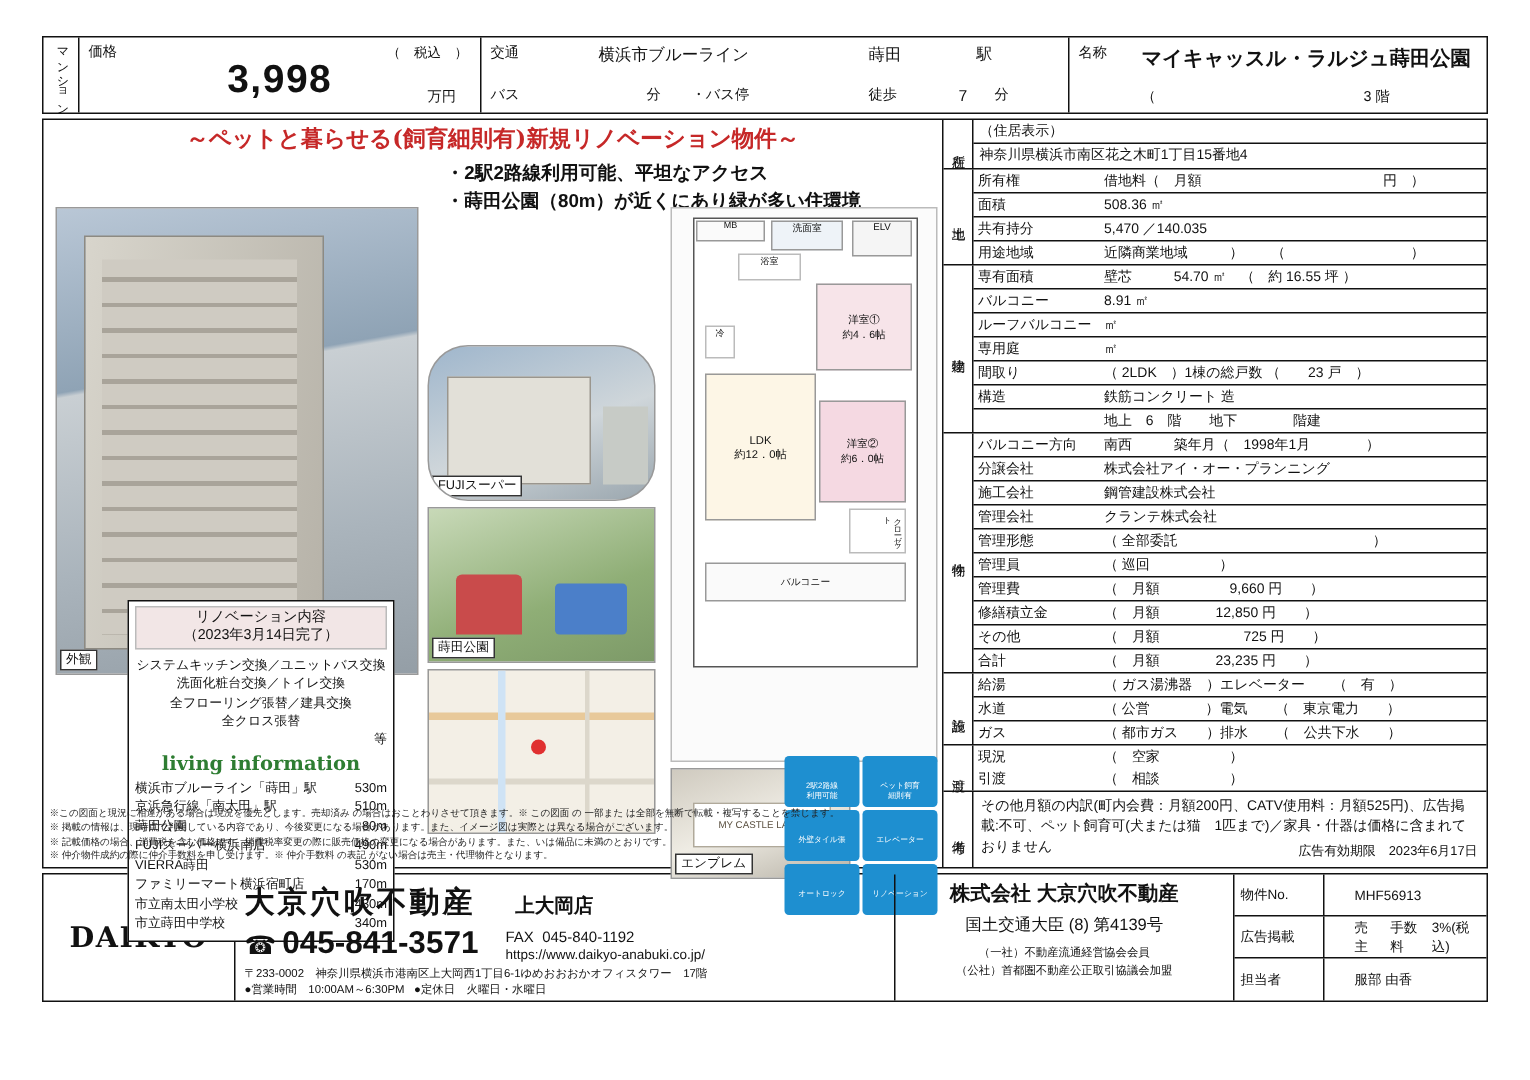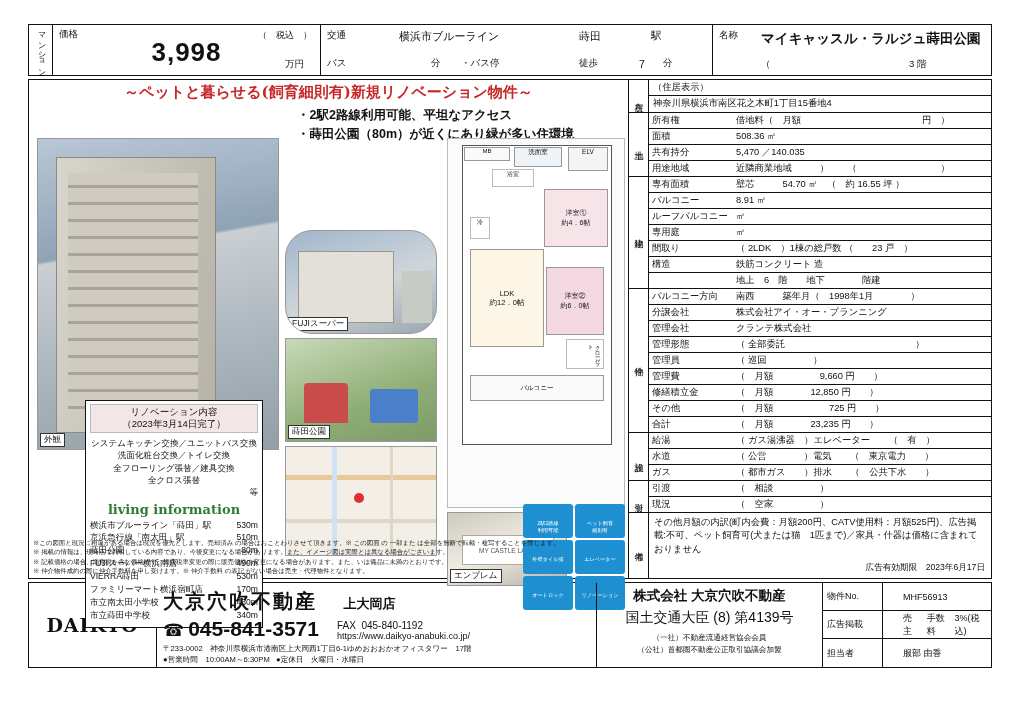--- a/index.html
+++ b/index.html
@@ -166,21 +166,21 @@
   }
   .f-mid { width: 440px; position: relative; border-right: 1px solid #111; padding: 3px 6px; }
   .f-mid .cname { font-size: 20px; font-weight: bold; letter-spacing: 2px; display:inline-block; }
   .f-mid .branch { font-size: 13px; font-weight: bold; margin-left: 22px; }
   .f-mid .tel { font-size: 21px; font-weight: bold; }
   .f-mid .fax { font-size: 10px; }
   .f-mid .url { font-size: 9px; }
   .f-mid .addr { font-size: 7.6px; line-height: 1.5; }
   .f-right2 { width: 226px; border-right: 1px solid #111; padding: 4px 6px; text-align: center; }
   .f-right2 .c1 { font-size: 13.5px; font-weight: bold; }
-  .f-right2 .c2 { font-size: 14px; margin-top: 4px; }
+  .f-right2 .c2 { font-size: 11px; margin-top: 4px; }
   .f-right2 .c3 { font-size: 7.6px; margin-top: 5px; line-height: 1.5; }
   .f-last { flex: 1; font-size: 9px; }
   .f-last .fr { display: flex; border-bottom: 1px solid #111; height: 28px; align-items: center; gap: 16px; }
   .f-last .fr:last-child { border-bottom: none; }
   .f-last .fk { width: 60px; padding: 0 4px; border-right: 1px solid #111; height: 100%; display: flex; align-items: center;}
   .f-last .fv { flex: 1; padding: 0 4px; }
   .adlimit { position: absolute; right: 6px; bottom: 4px; font-size: 8.6px; padding-left: 34px; }
 </style>
 </head>
 <body>
@@ -433,20 +433,24 @@
         <div class="rbody">
           <div class="row">
             <div class="k">バルコニー方向</div>
             <div class="v">南西　　　築年月（　1998年1月　　　　）</div>
           </div>
           <div class="row">
             <div class="k">分譲会社</div>
             <div class="v">株式会社アイ・オー・プランニング</div>
           </div>
           <div class="row">
+            <div class="k">施工会社</div>
+            <div class="v">鋼管建設株式会社</div>
+          </div>
+          <div class="row">
             <div class="k">管理会社</div>
             <div class="v">クランテ株式会社</div>
           </div>
           <div class="row">
             <div class="k">管理形態</div>
             <div class="v">（ 全部委託　　　　　　　　　　　　　　）</div>
           </div>
           <div class="row">
             <div class="k">管理員</div>
             <div class="v">（ 巡回　　　　　）</div>
@@ -484,27 +488,27 @@
           <div class="row" style="border-bottom:none;">
             <div class="k">ガス</div>
             <div class="v">（ 都市ガス　　）排水　　（　公共下水　　）</div>
           </div>
         </div>
       </div>
 
       <div class="rsec">
         <div class="rlabel">引渡</div>
         <div class="rbody">
-          <div class="row">
-            <div class="k">引渡</div>
-            <div class="v">（　相談　　　　　）</div>
-          </div>
           <div class="row" style="border-bottom:none;">
             <div class="k">現況</div>
             <div class="v">（　空家　　　　　）</div>
+          </div>
+          <div class="row">
+            <div class="k">引渡</div>
+            <div class="v">（　相談　　　　　）</div>
           </div>
         </div>
       </div>
 
       <div class="rsec" style="flex:1;">
         <div class="rlabel">備考</div>
         <div class="rbody" style="position:relative;">
           <div class="rowfree" style="padding:3px 5px;">その他月額の内訳(町内会費：月額200円、CATV使用料：月額525円)、広告掲載:不可、ペット飼育可(犬または猫　1匹まで)／家具・什器は価格に含まれておりません</div>
           <div class="adlimit">広告有効期限　2023年6月17日</div>
         </div>

